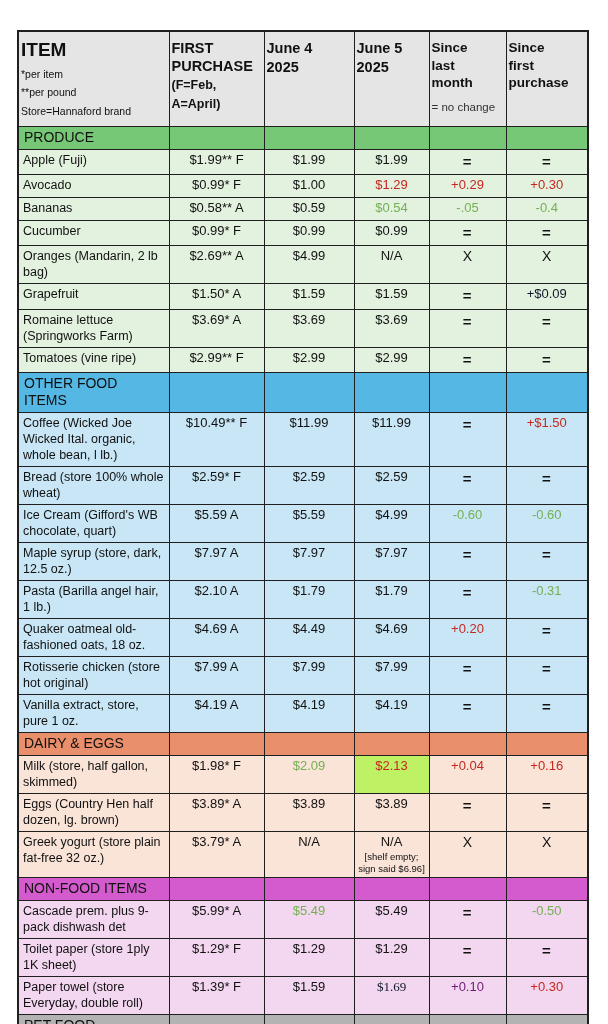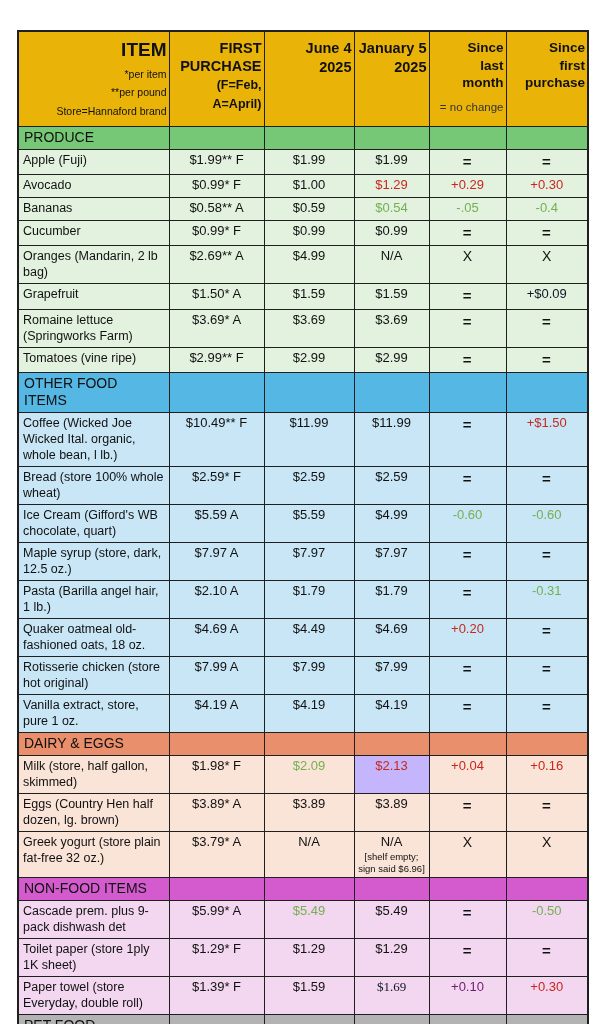--- a/index.html
+++ b/index.html
@@ -2,21 +2,21 @@
 <html><head>
 <meta charset="utf-8">
 <style>
   html,body{margin:0;padding:0;}
   body{background:#ffffff;font-family:"Liberation Sans",sans-serif;color:#111;}
   .page{position:relative;width:608px;height:1024px;background:#ffffff;overflow:hidden;}
   .table-wrap{position:absolute;left:17px;top:30px;width:570px;}
   table.price-table{border-collapse:collapse;table-layout:fixed;width:100%;border:2px solid #1f1f1f;}
   col.w0{width:151px}col.w1{width:95px}col.w2{width:90px}col.w3{width:75px}col.w4{width:77px}col.w5{width:82px}
   th,td{border:1px solid #1f1f1f;vertical-align:top;overflow:hidden;}
-  th{background:#eab308;font-weight:700;padding:7px 2px 6px;text-align:right;}
+  th{background:#e5e5e5;font-weight:700;padding:7px 2px 6px;text-align:left;}
   th .t{line-height:1.2;}
   th .s{line-height:1.3;}
   .c0 .t{font-size:19px;margin-bottom:3px;}
   .c0 .s{font-size:10.5px;font-weight:400;line-height:1.75;}
   .c1 .t{font-size:14.5px;line-height:1.25;}
   .c1 .s{font-size:12.5px;font-weight:700;line-height:1.3;margin-top:2px;}
   .c2 .t,.c3 .t{font-size:14.5px;line-height:1.3;}
   .c4 .t,.c5 .t{font-size:13.5px;line-height:1.3;}
   .c4 .s{font-size:11.5px;font-weight:400;margin-top:8px;color:#333;}
   tr.section-row td{font-size:14px;padding:2px 5px 3px;line-height:1.2;color:#101010;}
@@ -52,21 +52,21 @@
               <div class="t">FIRST</div>
               <div class="t">PURCHASE</div>
               <div class="s">(F=Feb,</div>
               <div class="s">A=April)</div>
             </th>
             <th class="c2">
               <div class="t">June 4</div>
               <div class="t">2025</div>
             </th>
             <th class="c3">
-              <div class="t">January 5</div>
+              <div class="t">June 5</div>
               <div class="t">2025</div>
             </th>
             <th class="c4">
               <div class="t">Since</div>
               <div class="t">last</div>
               <div class="t">month</div>
               <div class="s">= no change</div>
             </th>
             <th class="c5">
               <div class="t">Since</div>
@@ -225,21 +225,21 @@
             <td style="background: rgb(234, 143, 107);"></td>
             <td style="background: rgb(234, 143, 107);"></td>
             <td style="background: rgb(234, 143, 107);"></td>
             <td style="background: rgb(234, 143, 107);"></td>
             <td style="background: rgb(234, 143, 107);"></td>
           </tr>
           <tr>
             <td class="item-cell" style="background: rgb(250, 227, 215);">Milk (store, half gallon, skimmed)</td>
             <td class="val" style="background: rgb(250, 227, 215);"><span>$1.98* F</span></td>
             <td class="val" style="background: rgb(250, 227, 215);"><span style="color: rgb(116, 176, 82);">$2.09</span></td>
-            <td class="val" style="background: #c4b5fd;"><span style="color: rgb(198, 40, 31);">$2.13</span></td>
+            <td class="val" style="background: #bef264;"><span style="color: rgb(198, 40, 31);">$2.13</span></td>
             <td class="val" style="background: rgb(250, 227, 215);"><span style="color: rgb(198, 40, 31);">+0.04</span></td>
             <td class="val" style="background: rgb(250, 227, 215);"><span style="color: rgb(198, 40, 31);">+0.16</span></td>
           </tr>
           <tr>
             <td class="item-cell" style="background: rgb(250, 227, 215);">Eggs (Country Hen half dozen, lg. brown)</td>
             <td class="val" style="background: rgb(250, 227, 215);"><span>$3.89* A</span></td>
             <td class="val" style="background: rgb(250, 227, 215);"><span>$3.89</span></td>
             <td class="val" style="background: rgb(250, 227, 215);"><span>$3.89</span></td>
             <td class="val" style="background: rgb(250, 227, 215);"><span class="eq">=</span></td>
             <td class="val" style="background: rgb(250, 227, 215);"><span class="eq">=</span></td>

